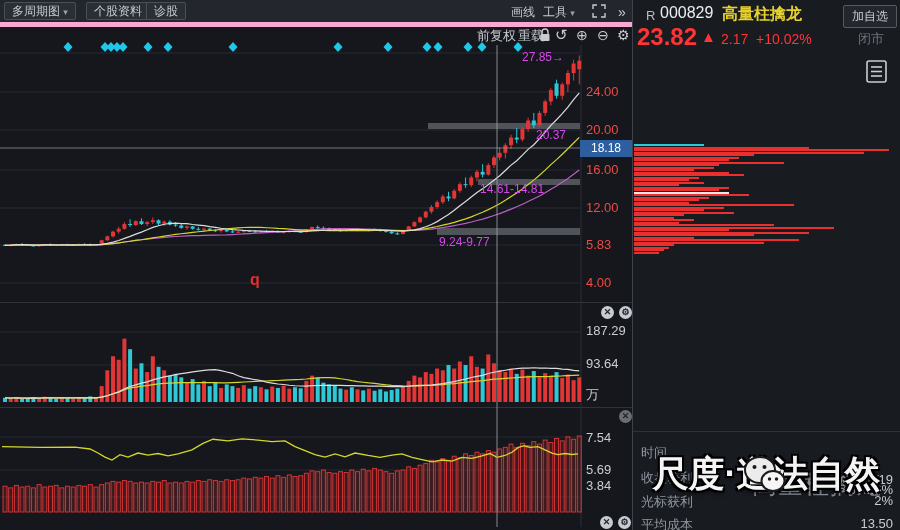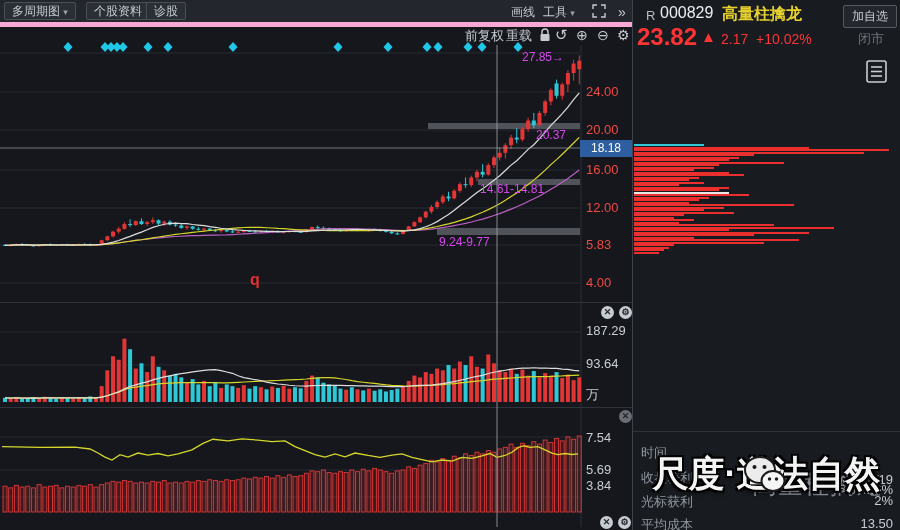--- a/index.html
+++ b/index.html
@@ -6,21 +6,21 @@
   #app{position:relative;width:900px;height:530px;overflow:hidden;background:#15171c;
        font-family:"Liberation Sans",sans-serif;color:#c6cbd2;}
   .abs{position:absolute;}
   
   #toolbar{left:0;top:0;width:632px;height:22px;background:#23262d;border-bottom:5px solid #f9a8d4;}
   .tbtn{position:absolute;top:2px;height:16px;line-height:16px;padding:0 7px;border:1px solid #4a4f57;
         border-radius:2px;font-size:12px;color:#c6cbd2;background:#2a2e35;white-space:nowrap;}
   .ttext{position:absolute;top:4px;font-size:12px;color:#c6cbd2;white-space:nowrap;}
   .chev{font-size:9px;color:#9aa0a8;}
   
-  .ctext{position:absolute;font-size:13px;color:#c6cbd2;white-space:nowrap;}
+  .ctext{position:absolute;font-size:13px;color:#c6cbd2;white-space:nowrap;margin-left:12px;}
   .cicon{position:absolute;font-size:14px;color:#c6cbd2;}
   
   #hdr .flag{color:#b9bec6;font-size:13px;}
   #hdr .code{color:#eceef2;font-size:16px;font-weight:normal;}
   #hdr .name{color:#e5d02e;font-size:16px;font-weight:bold;}
   #addbtn{left:843px;top:5px;padding:2px 8px;border:1px solid #565b63;border-radius:2px;
           font-size:12px;color:#c9ced4;background:#23262d;}
   .qprice{left:637px;top:23px;font-size:24px;font-weight:bold;color:#ff3434;}
   .qarrow{left:701px;top:28px;font-size:15px;color:#ff3434;}
   .qchg{left:721px;top:31px;font-size:14px;color:#ff3434;}

